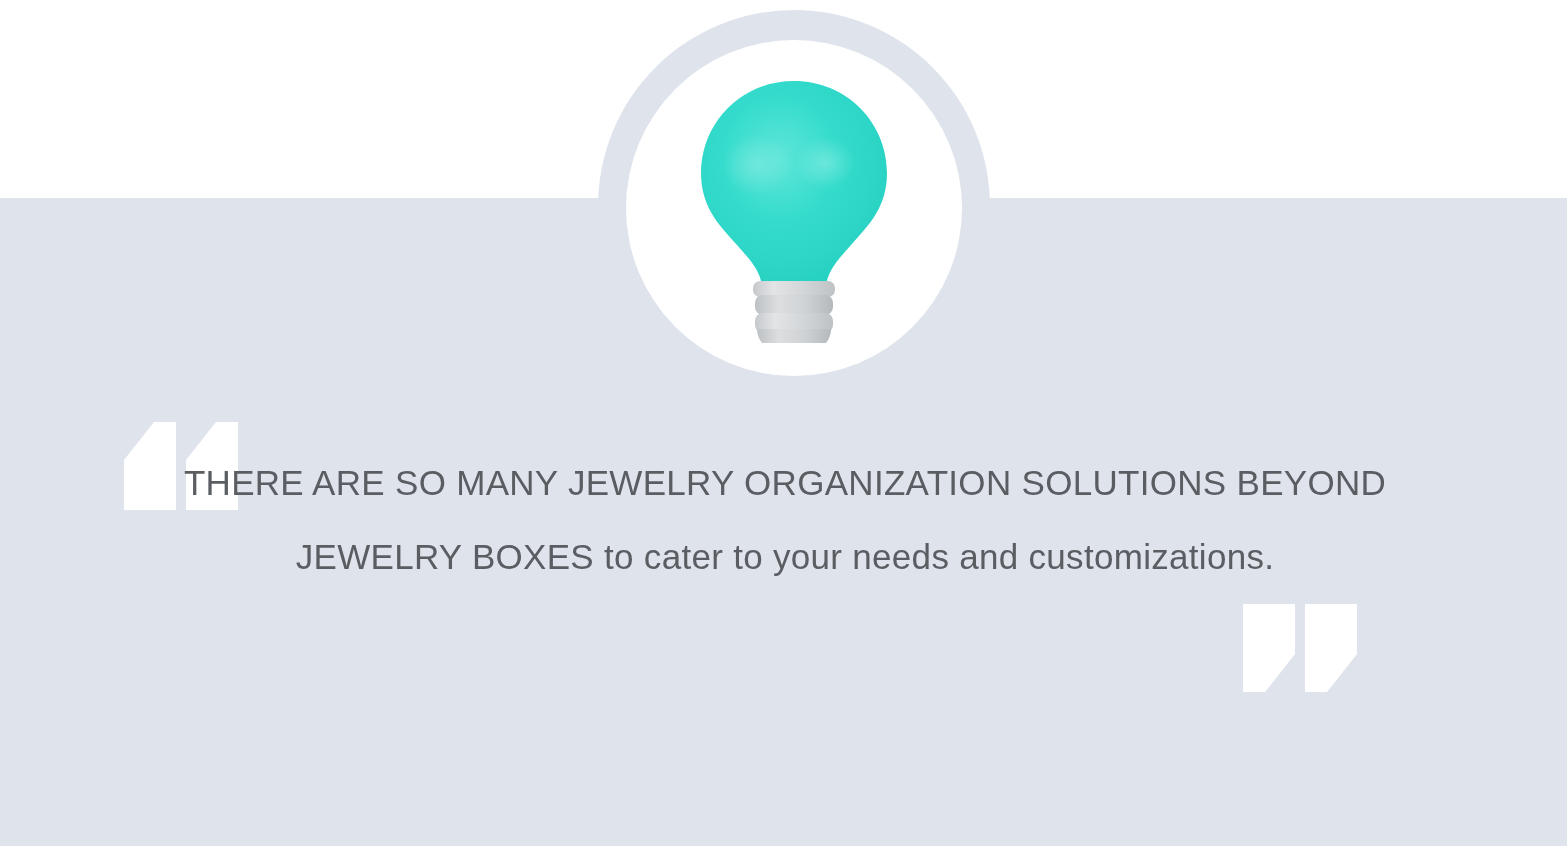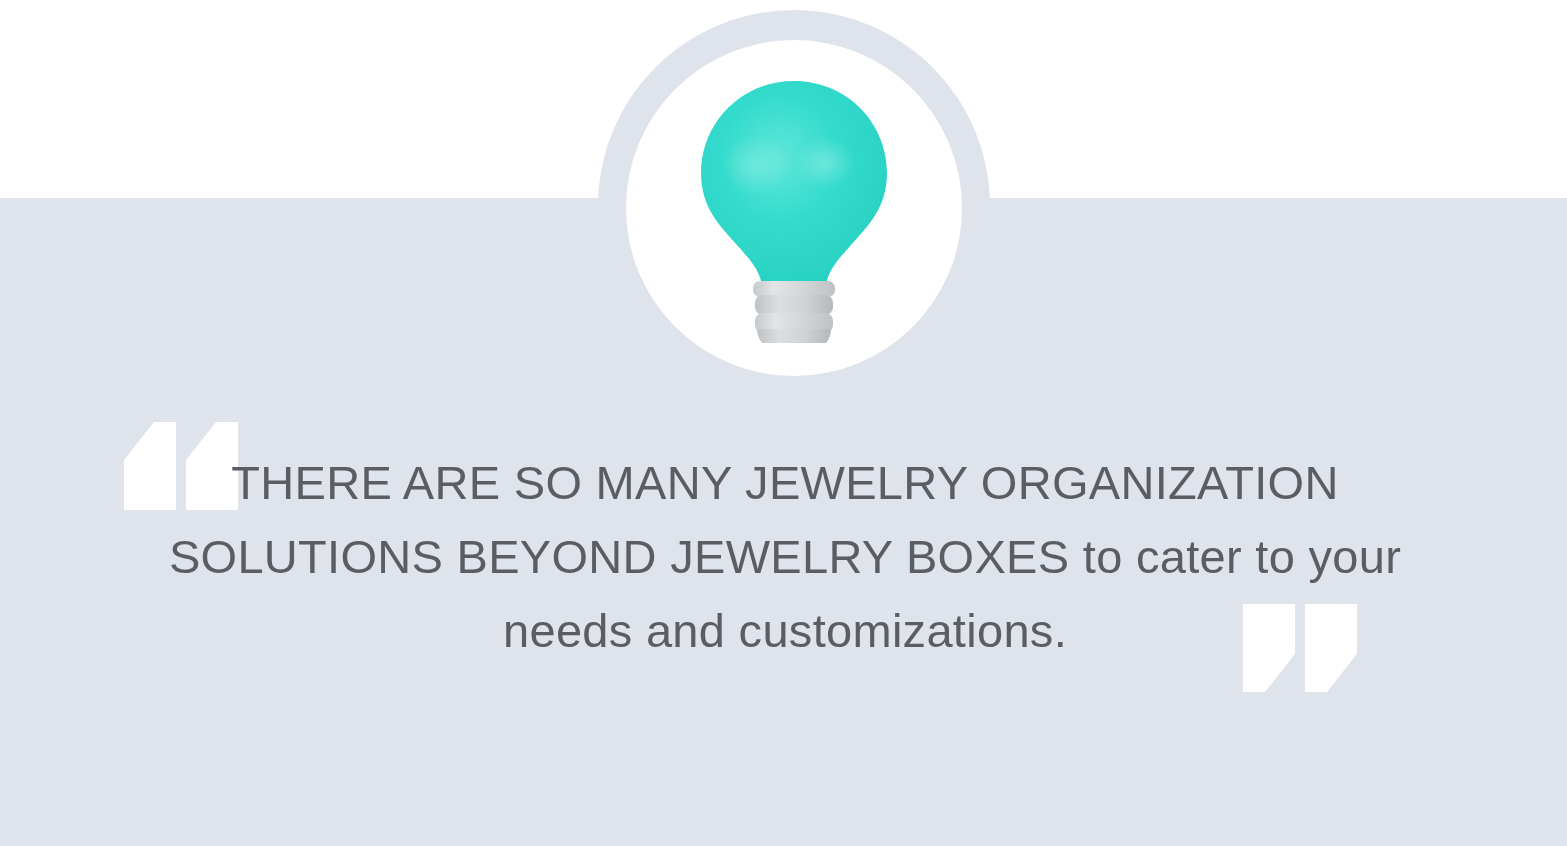--- a/index.html
+++ b/index.html
@@ -81,21 +81,21 @@
   }
 
   .quote-text {
     position: absolute;
     left: 120px;
     top: 48px;
     width: 1330px;
     text-align: center;
     color: #5a5e62;
     font-family: "Liberation Sans", sans-serif;
-    font-size: 47px;
+    font-size: 35px;
     line-height: 74px;
     letter-spacing: 0.3px;
     font-weight: 500;
   }
   .quote-text .upper {
     text-transform: uppercase;
   }
   .quote-text .lower {
     text-transform: none;
   }

